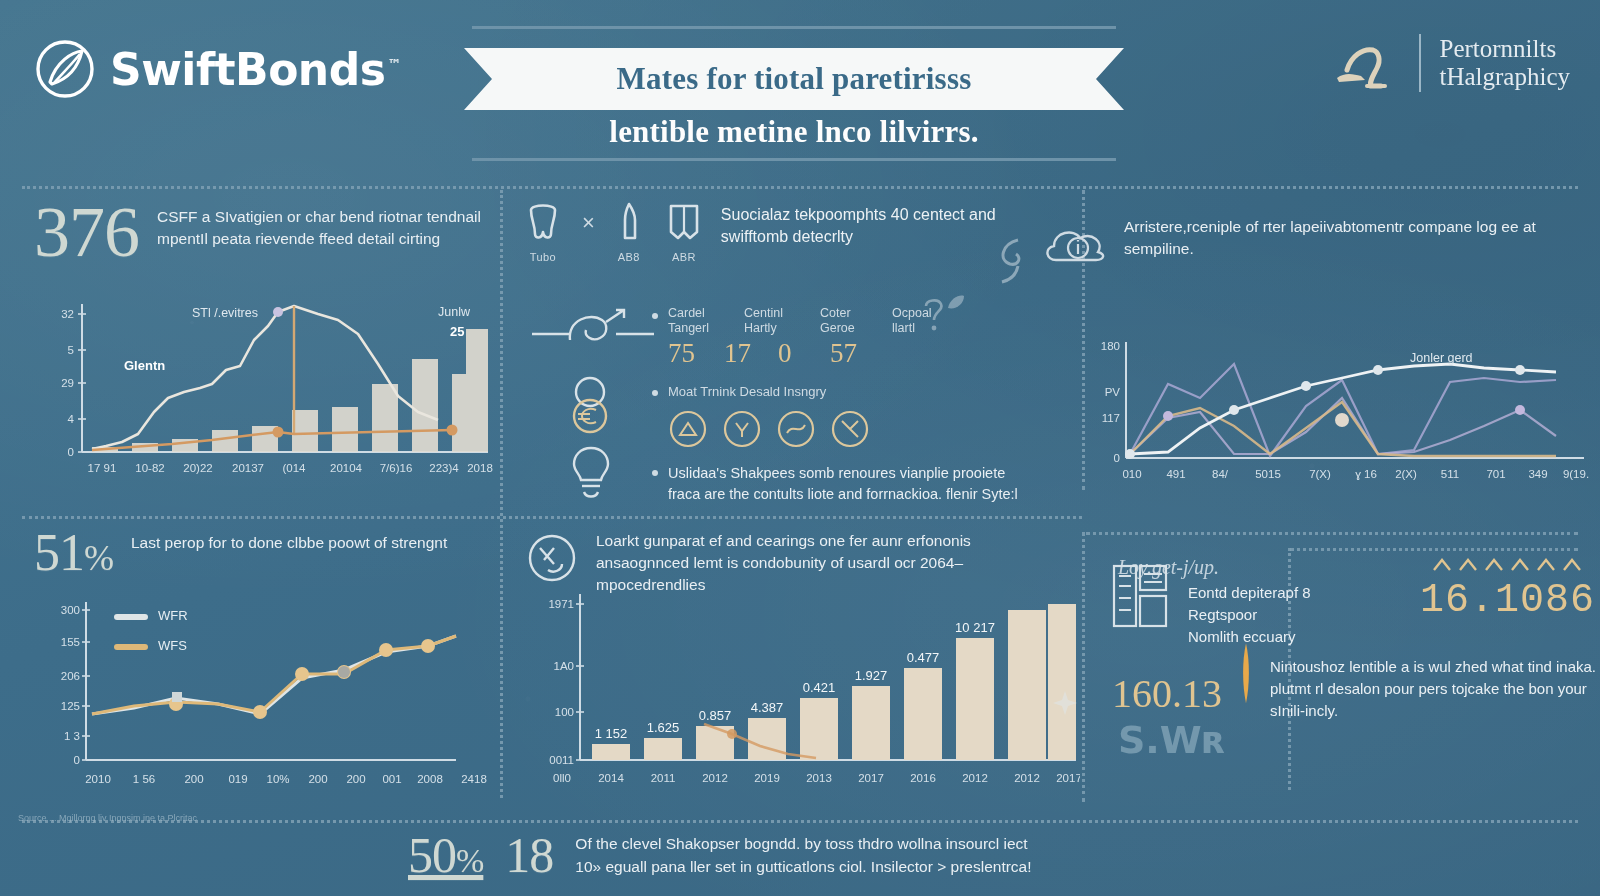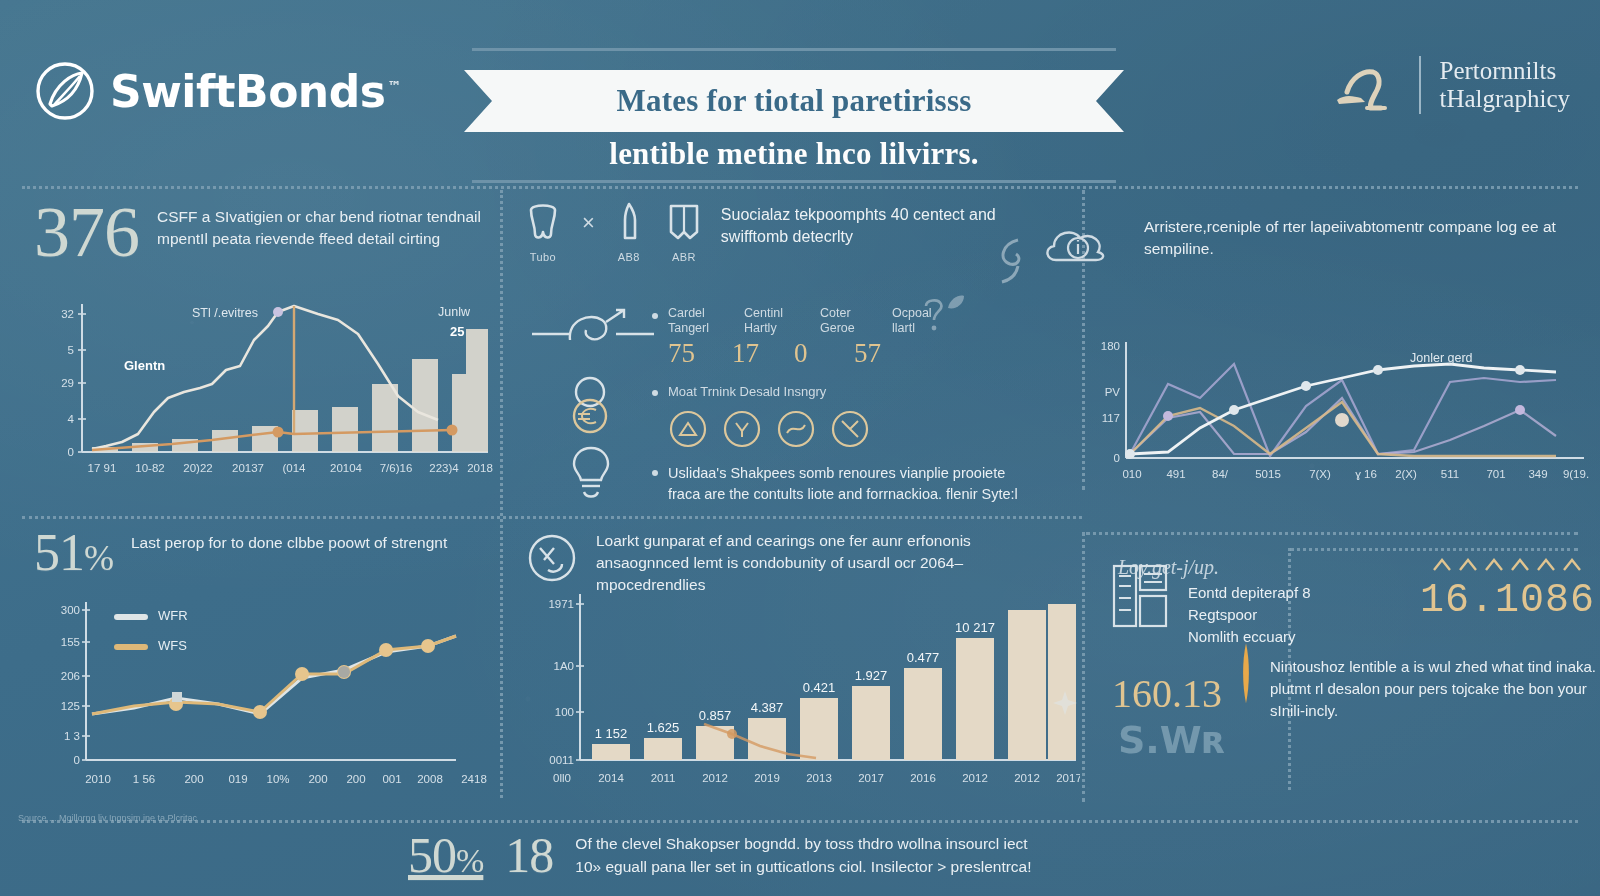--- a/index.html
+++ b/index.html
@@ -22,21 +22,21 @@
   .grain{position:absolute;inset:0;opacity:.5;pointer-events:none;
     background-image:
       radial-gradient(circle at 12% 36%, rgba(255,255,255,.05) 0 1.5px, transparent 2px),
       radial-gradient(circle at 57% 14%, rgba(255,255,255,.04) 0 1.5px, transparent 2px),
       radial-gradient(circle at 82% 52%, rgba(255,255,255,.04) 0 2px, transparent 3px),
       radial-gradient(circle at 33% 78%, rgba(255,255,255,.035) 0 2px, transparent 3px),
       radial-gradient(circle at 68% 88%, rgba(255,255,255,.03) 0 1.5px, transparent 2px);
   }
 
   
-  .header{position:absolute;left:0;top:0;width:1600px;height:172px;margin-top:22px;}
+  .header{position:absolute;left:0;top:0;width:1600px;height:172px;}
   .logo{position:absolute;left:34px;top:38px;display:flex;align-items:center;gap:14px;}
   .logo-mark{width:62px;height:62px;position:relative;}
   .logo-text{font-size:44px;font-weight:bold;letter-spacing:-.5px;color:#fff;
     font-family:"DejaVu Sans", sans-serif;position:relative;}
   .logo-tm{font-size:14px;vertical-align:super;color:#dfe8ee;margin-left:2px;}
 
   .banner{position:absolute;left:464px;top:22px;width:660px;height:142px;}
   .banner-rule{position:absolute;left:8px;width:644px;height:3px;background:#6e93a9;}
   .banner-rule.top{top:4px;}
   .banner-rule.bot{top:136px;}
@@ -85,21 +85,21 @@
   .legend-txt{font-size:13px;fill:#e6eef3;font-family:"Liberation Sans", sans-serif;}
 
   
   .icon-row{display:flex;align-items:flex-start;gap:16px;}
   .icon-cap{font-size:11px;color:#cfdbe3;text-align:center;margin-top:3px;letter-spacing:.4px;}
   .mid-head{font-size:16px;line-height:1.4;color:#edf2f5;max-width:330px;}
   .bullet-block{display:flex;gap:10px;margin-top:14px;}
   .bdot{width:6px;height:6px;border-radius:50%;background:#cfdbe3;margin-top:7px;flex:none;}
   .btext{font-size:14.5px;line-height:1.42;color:#e9eff3;}
   .btext.small{font-size:13px;color:#cfdbe3;}
-  .gold-nums{display:flex;gap:22px;margin-top:2px;font-family:"Liberation Serif", serif;
+  .gold-nums{display:flex;gap:14px;margin-top:2px;font-family:"Liberation Serif", serif;
     font-size:27px;color:#e0c490;}
   .minihead{display:flex;gap:16px;font-size:12.5px;color:#cfdbe3;line-height:1.2;}
 
   
   .br-block{display:flex;gap:16px;align-items:flex-start;}
   .br-text{font-size:15px;line-height:1.45;color:#eaf0f4;}
   .script{font-family:"Liberation Serif", serif;font-style:italic;font-size:20px;color:#dbe5ec;opacity:.85;}
   .gold-big{font-family:Liberation Mono, monospace;font-size:40px;color:#e0c490;letter-spacing:1px;}
   .gold-mid{font-family:"Liberation Serif", serif;font-size:40px;color:#e0c490;}
   .watermark{font-family:"DejaVu Sans", sans-serif;font-weight:bold;font-size:38px;color:#9fbccc;opacity:.55;}
@@ -345,21 +345,21 @@
         <circle cx="18" cy="36" r="2.4" fill="#cfdbe3"></circle>
       </svg>
   </div>
   <div class="panel" style="left:944px;top:290px;opacity:.45;">
     <svg width="24" height="24" viewBox="0 0 24 24">
         <path d="M4 18 C6 8 16 4 20 6 C20 14 12 20 4 18 Z" fill="#cfdbe3"></path>
       </svg>
   </div>
 
   <div class="panel" style="left:1040px;top:196px;width:548px;">
-    <div style="display:flex;gap:28px;margin-top:18px;">
+    <div style="display:flex;gap:8px;margin-top:18px;">
       <svg width="76" height="62" viewBox="0 0 76 62">
         <path d="M16 46 C6 46 4 34 14 32 C14 18 34 14 40 24 C52 18 64 28 58 38 C66 40 64 46 56 46 Z" fill="none" stroke="#cfdbe3" stroke-width="2.4"></path>
         <circle cx="38" cy="34" r="10" fill="none" stroke="#cfdbe3" stroke-width="2.2"></circle>
         <path d="M38 30 L38 40 M38 26 L38 27.5" stroke="#cfdbe3" stroke-width="2.2"></path>
       </svg>
       <div class="stat-copy w2" style="padding-top:2px;">Arristere,rceniple of rter lapeiivabtomentr compane log ee at sempiline.</div>
     </div>
   </div>
 
   <div class="chart" style="left:1092px;top:336px;">

